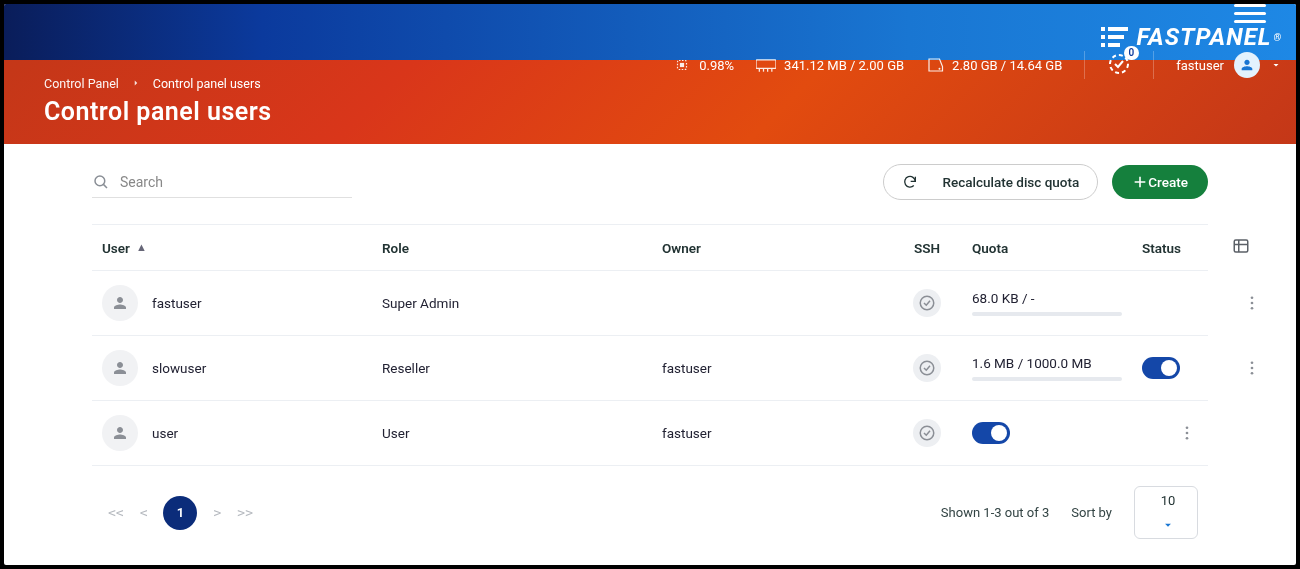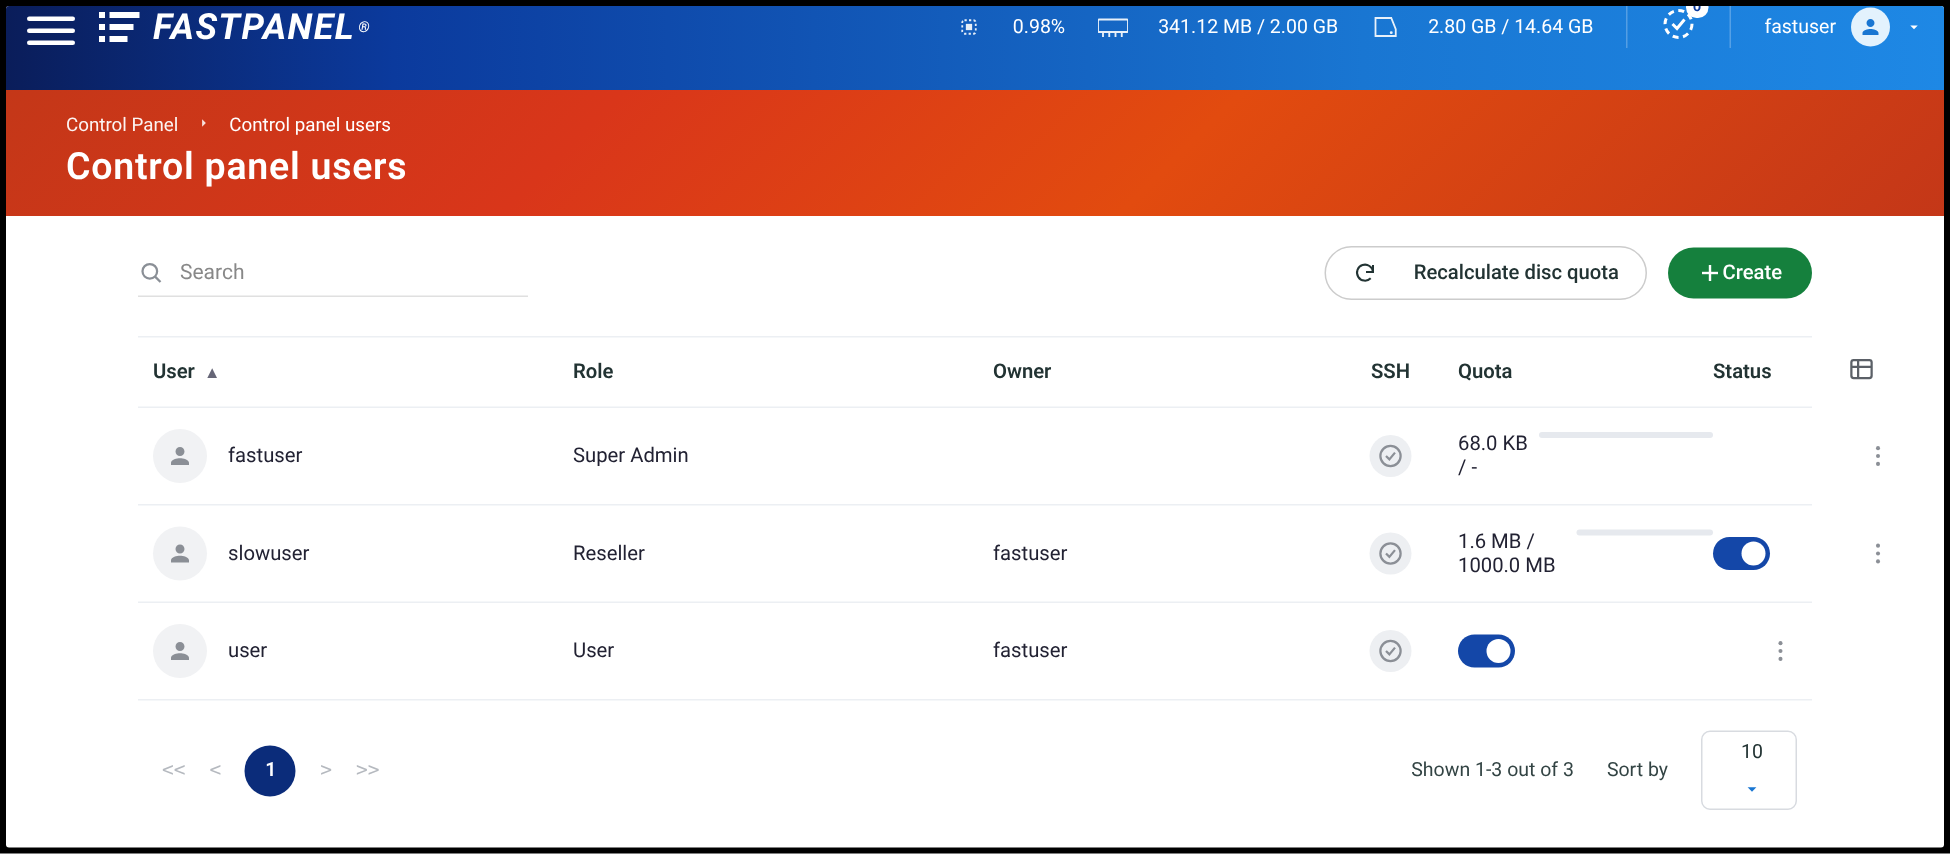--- a/index.html
+++ b/index.html
@@ -1,26 +1,26 @@
 <!DOCTYPE html>
 <html><head>
   <meta charset="utf-8">
   <style>
     * { box-sizing: border-box; margin: 0; padding: 0; font-family: -apple-system, BlinkMacSystemFont, "Segoe UI", Roboto, Helvetica, Arial, sans-serif; }
     body { width: 1300px; height: 569px; background: #000; padding: 4px; }
     .frame { width: 100%; height: 100%; background: #fff; overflow: hidden; border-radius: 2px; position: relative; }
     
-    .top-bar { height: 56px; background: linear-gradient(90deg, #0a1d5a 0%, #0b3a9d 20%, #1976d2 70%, #1e88e5 100%); display: flex; align-items: flex-start; padding: 0 14px; color: #fff; }
+    .top-bar { height: 56px; background: linear-gradient(90deg, #0a1d5a 0%, #0b3a9d 20%, #1976d2 70%, #1e88e5 100%); display: flex; align-items: flex-end; padding: 0 14px; color: #fff; flex-direction: column; }
     .hamburger { width: 32px; height: 32px; display: flex; flex-direction: column; justify-content: center; gap: 5px; cursor: pointer; margin-right: 16px; }
     .hamburger span { height: 3px; background: #fff; border-radius: 2px; }
     .logo { display:flex; align-items:center; font-weight:700; font-size:24px; letter-spacing:1px; font-style: italic; }
     .logo svg { margin-right:6px; }
     .logo sup { font-size: 10px; vertical-align: super; margin-left:2px;}
     .top-right { margin-left:auto; display:flex; align-items:center; gap:22px; font-size:13px; }
-    .stat { display:flex; align-items:center; gap:20px; }
+    .stat { display:flex; align-items:center; gap:8px; }
     .stat svg { opacity:.9; }
     .divider-v { width:1px; height:28px; background: rgba(255,255,255,.25); }
     .loading-icon { position:relative; }
     .loading-badge { position:absolute; top:-6px; right:-8px; background:#fff; color:#0b3a9d; font-size:10px; font-weight:600; border-radius:10px; padding:1px 5px; line-height:12px; }
     .user-chip { display:flex; align-items:center; gap:10px; cursor:pointer; }
     .avatar-top { width:26px; height:26px; border-radius:50%; background:#e3f2fd; display:flex; align-items:center; justify-content:center; }
     .avatar-top svg path{ fill:#1976d2; }
     
     .sub-header { background: linear-gradient(135deg, #c43718 0%, #d9361a 30%, #e24b0f 60%, #c43718 100%); color:#fff; padding: 16px 40px 18px; }
     .breadcrumb { display:flex; align-items:center; gap:12px; font-size:12.5px; margin-bottom:6px; }
@@ -39,21 +39,21 @@
     
     .table { border-top:1px solid #eceff3; }
     .row { display:grid; grid-template-columns: 280px 280px 220px 90px 170px 90px 40px; align-items:center; padding: 14px 10px; border-bottom:1px solid #eceff3; font-size:13.5px; color:#223; }
     .header-row { font-weight:600; color:#233; padding: 12px 10px; }
     .header-row .cell { display:flex; align-items:center; gap:6px; }
     .sort-arrow { font-size:11px; color:#667; }
     .user-cell { display:flex; align-items:center; gap:14px; }
     .avatar-row { width:36px; height:36px; border-radius:50%; background:#f1f2f4; display:flex; align-items:center; justify-content:center; }
     .ssh-cell { display:flex; justify-content:center; }
     .ssh-circle { width:28px; height:28px; border-radius:50%; background:#edeff2; display:flex; align-items:center; justify-content:center; }
-    .quota-cell { display:flex; flex-direction:row; gap:6px; }
+    .quota-cell { display:flex; flex-direction:column; gap:6px; }
     .quota-bar { height:4px; background:#e6e9ee; border-radius:4px; width:150px; overflow:hidden; }
     .quota-bar-fill { height:100%; background:#1976d2; width:0; }
     .status-cell { display:flex; align-items:center; }
     .toggle { width:38px; height:22px; border-radius:12px; background:#1447a8; position:relative; cursor:pointer; }
     .toggle::after { content:""; position:absolute; right:3px; top:3px; width:16px; height:16px; background:#fff; border-radius:50%; }
     .dots { cursor:pointer; color:#7a7f87; display:flex; align-items:center; justify-content:center; }
     .cols-icon { color:#5b6067; cursor:pointer; }
     
     .footer-row { display:flex; align-items:center; padding: 20px 10px; font-size:13px; color:#344; }
     .pager { display:flex; align-items:center; gap:16px; margin-left:6px; }

